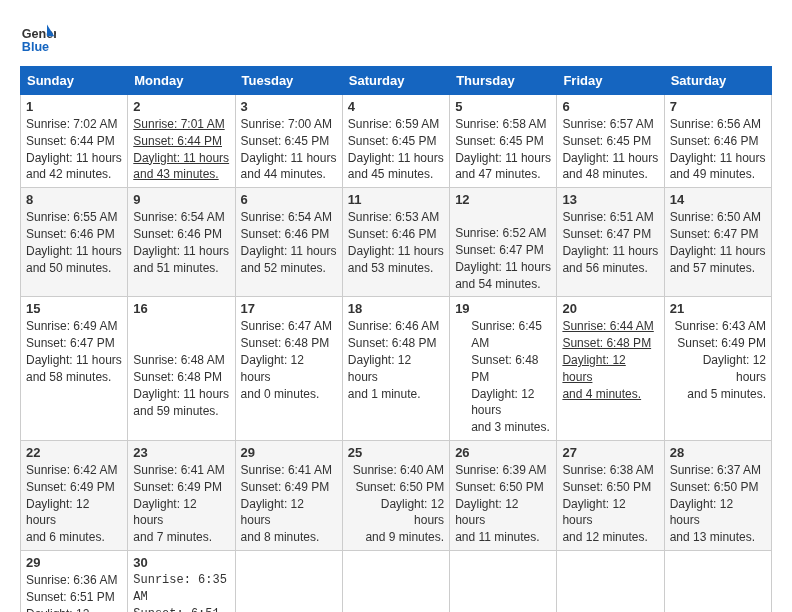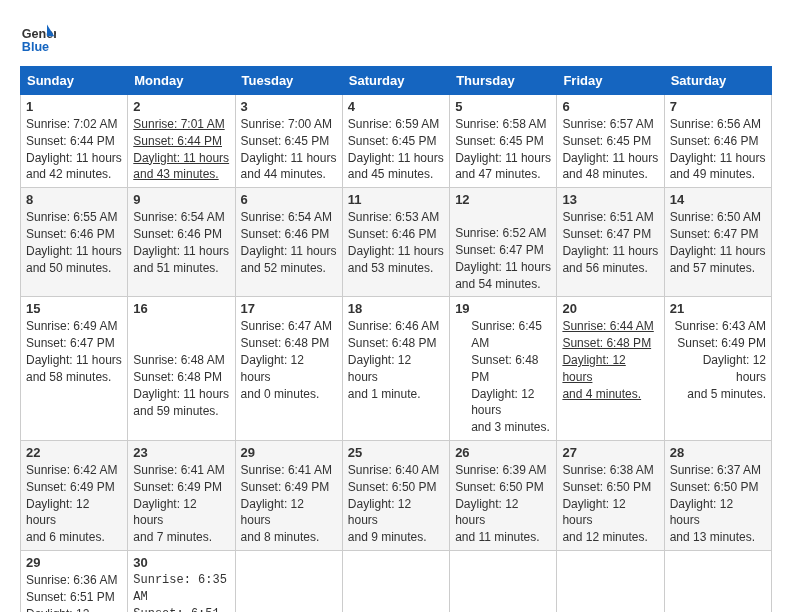--- a/index.html
+++ b/index.html
@@ -278,21 +278,21 @@
         </td>
         <td>
           <span class="day-num">29</span>
           <div class="day-info" style="white-space: pre-line;">Sunrise: 6:41 AM
 Sunset: 6:49 PM
 Daylight: 12 hours
 and 8 minutes.</div>
         </td>
         <td>
           <span class="day-num">25</span>
-          <div class="day-info" style="white-space: pre-line;">Sunrise: 6:40 AM
+          <div class="day-info" style="white-space: pre-line; text-align: right;">Sunrise: 6:40 AM
 Sunset: 6:50 PM
 Daylight: 12 hours
 and 9 minutes.</div>
         </td>
         <td>
           <span class="day-num">26</span>
           <div class="day-info" style="white-space: pre-line;">Sunrise: 6:39 AM
 Sunset: 6:50 PM
 Daylight: 12 hours
 and 11 minutes.</div>

